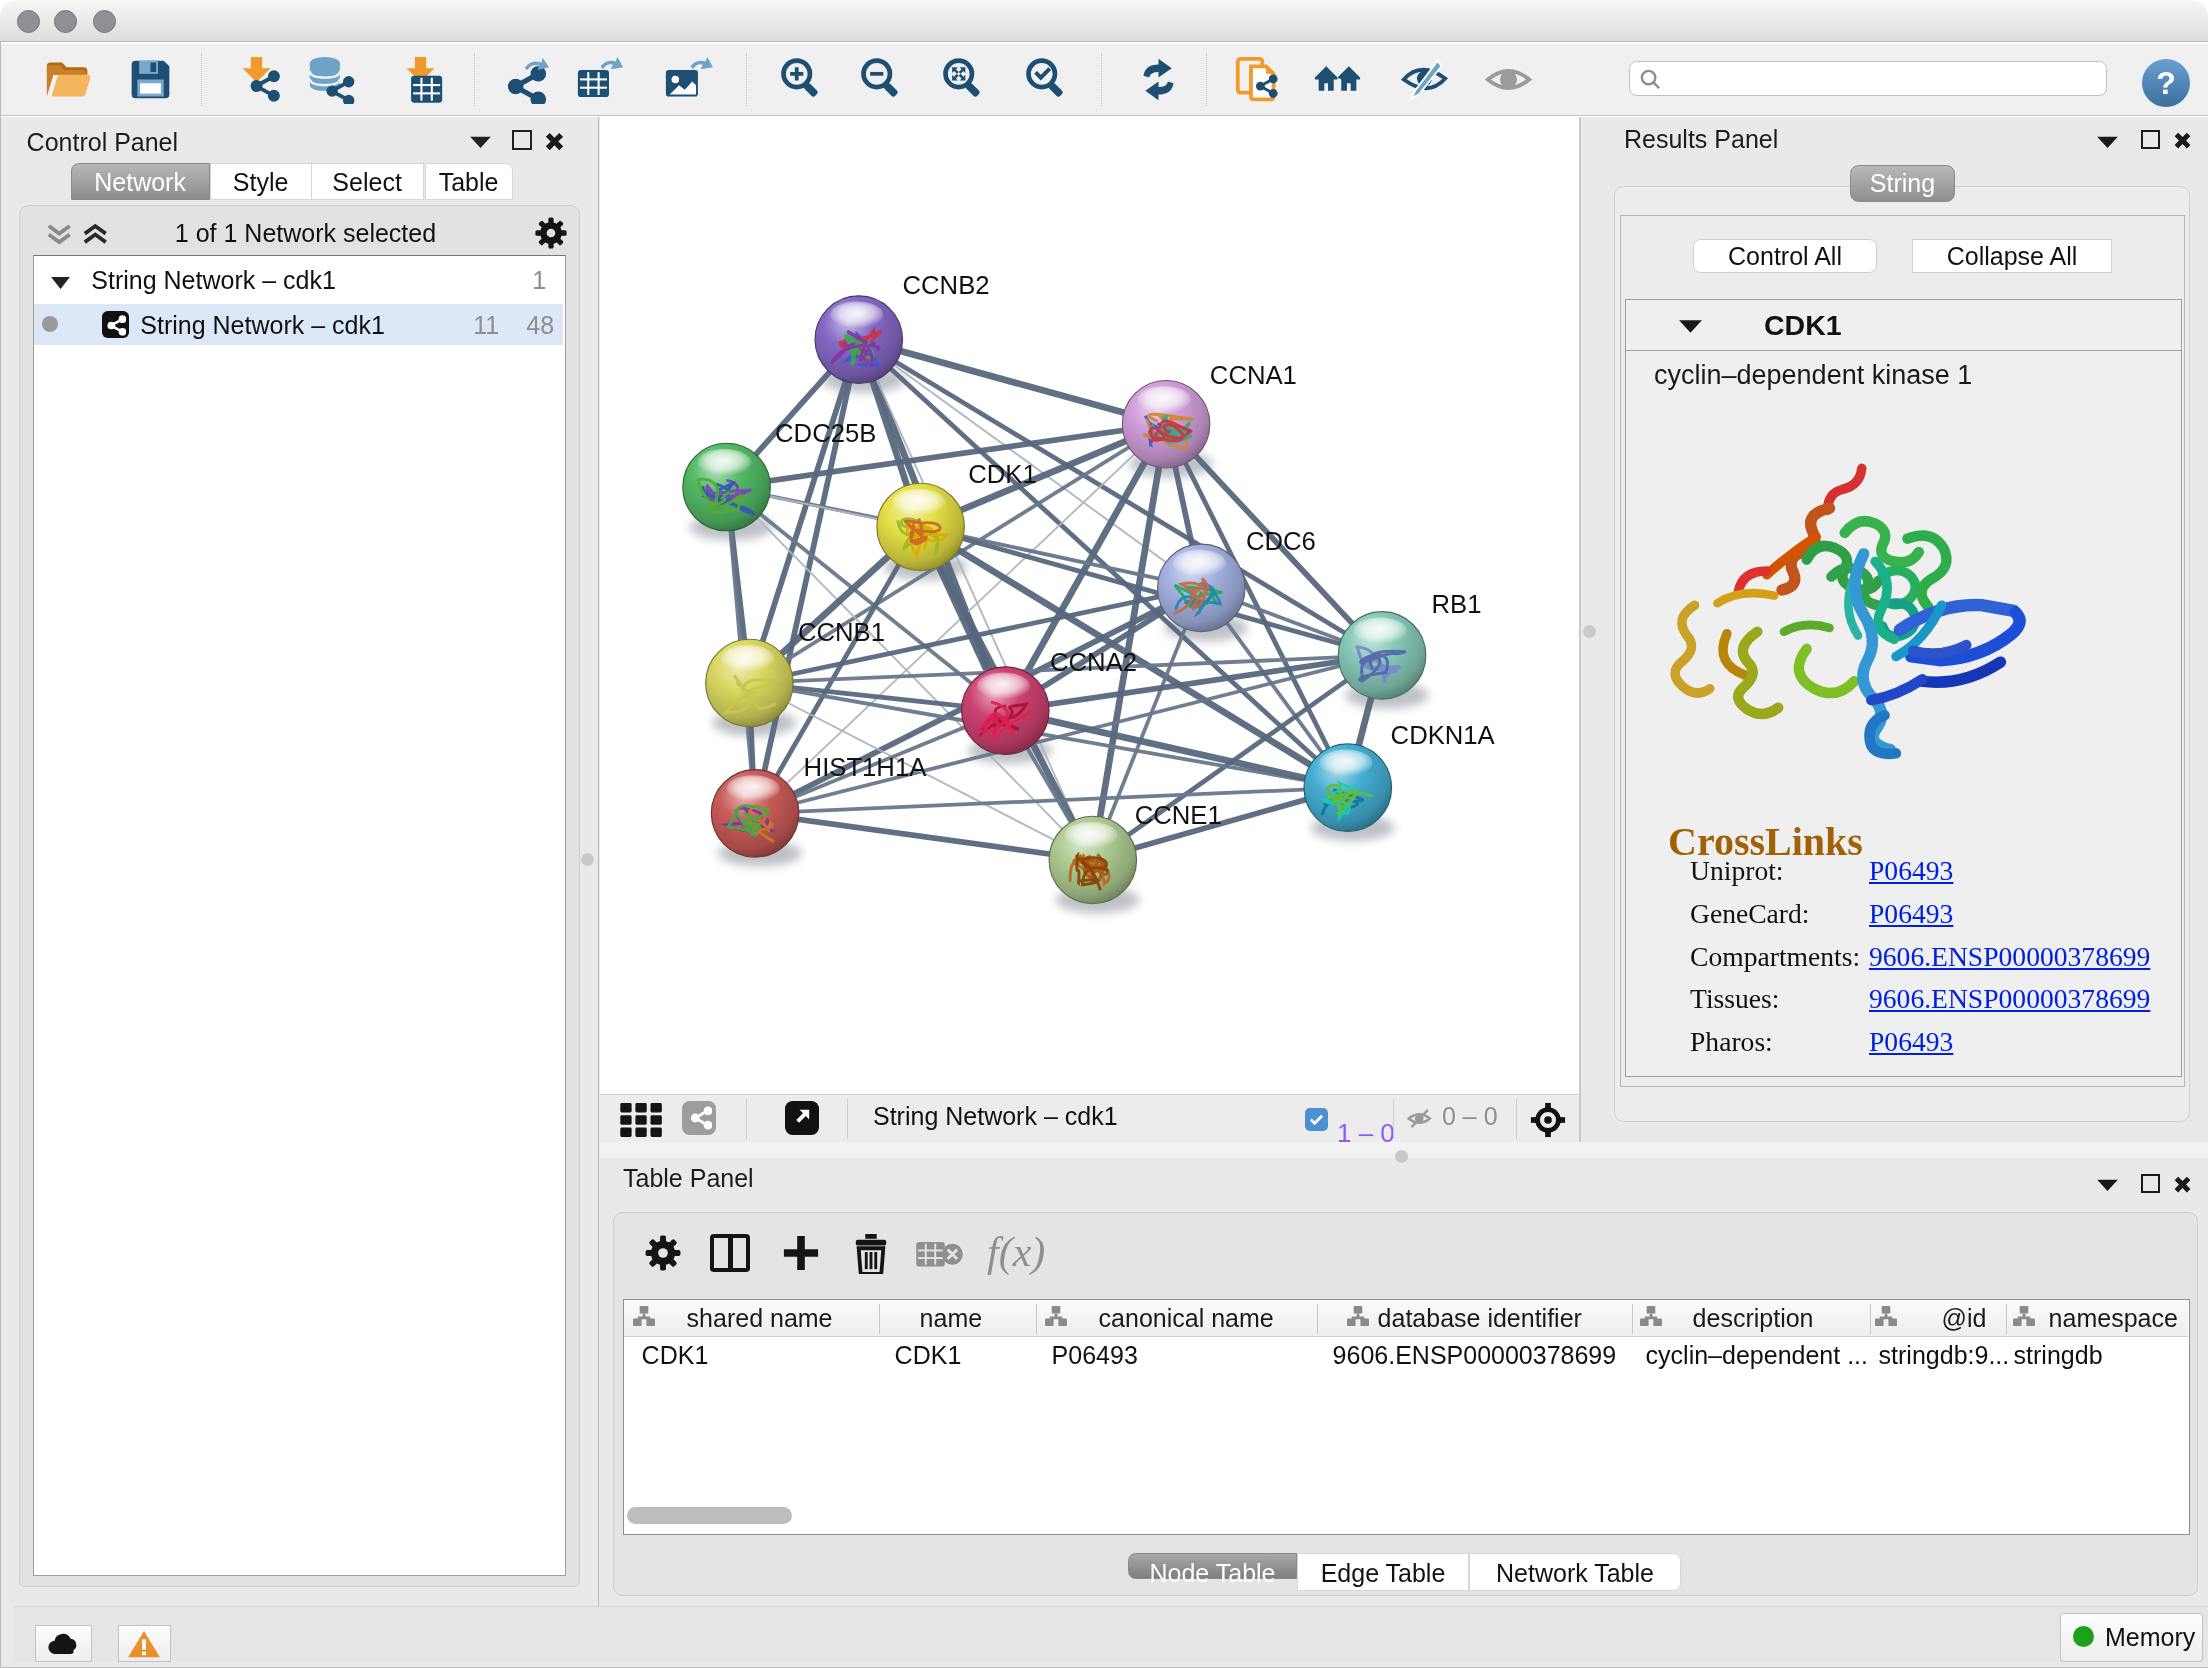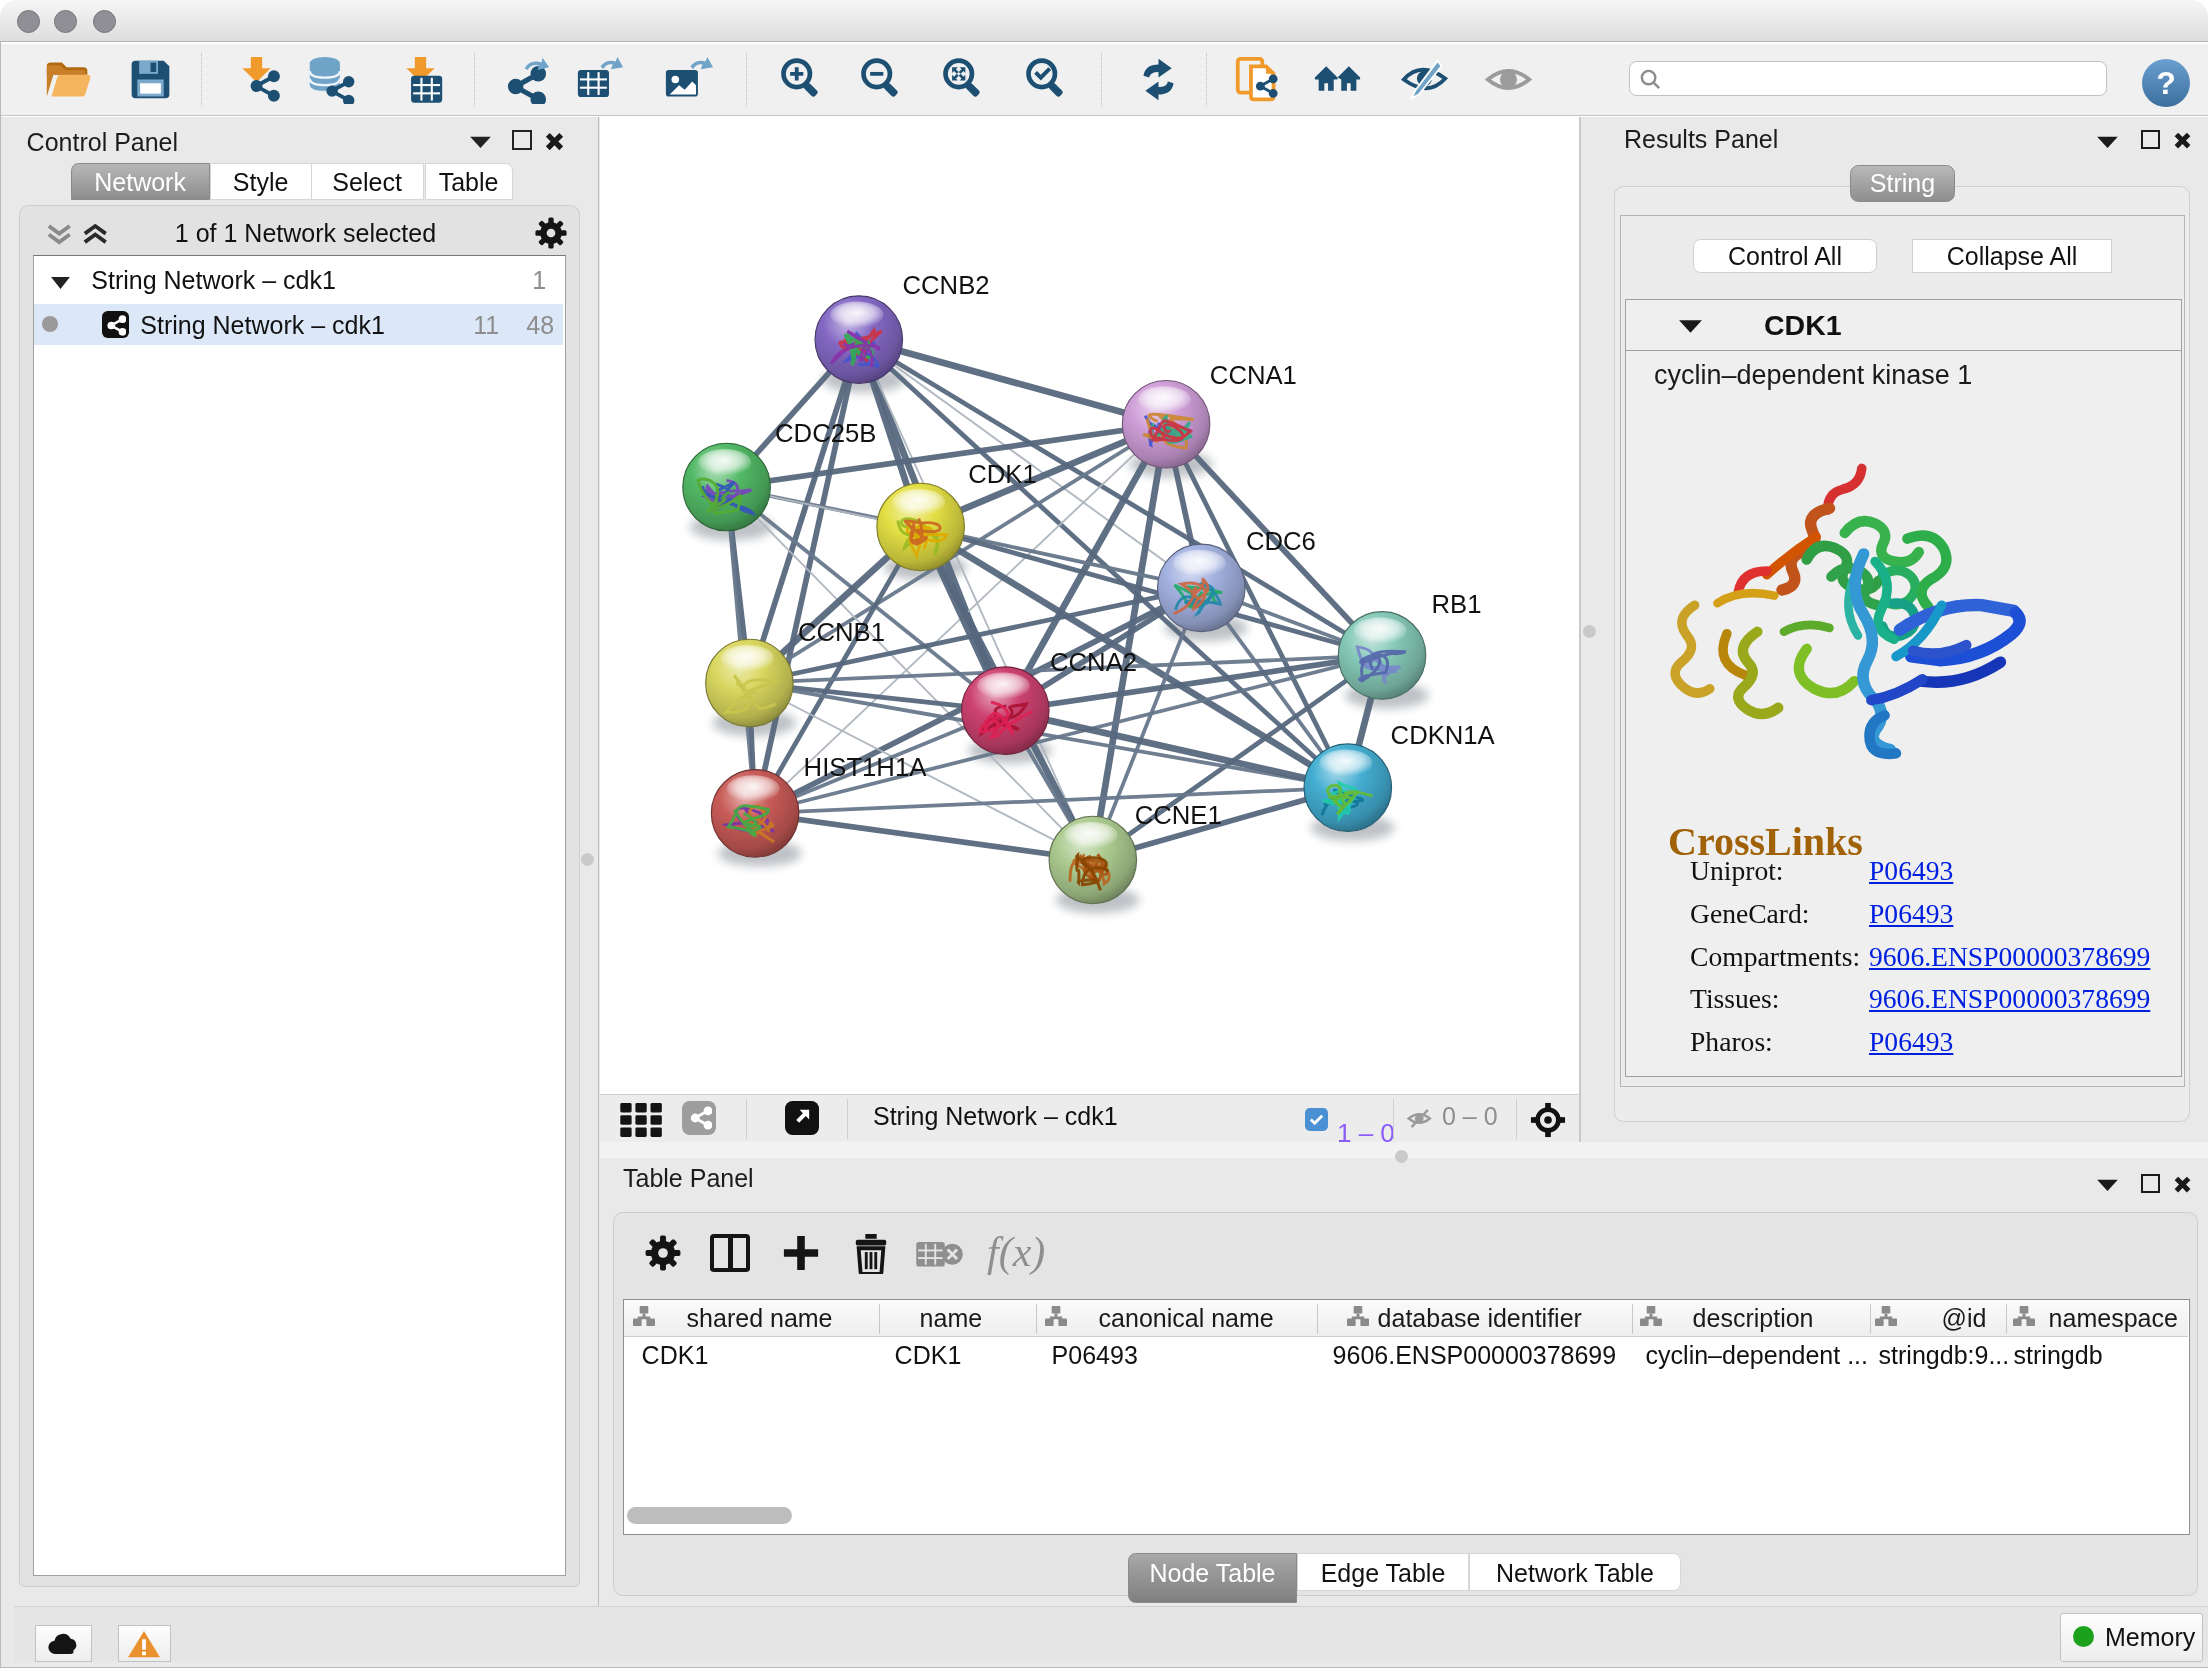--- a/index.html
+++ b/index.html
@@ -728,21 +728,21 @@
         <div class="abs" style="left:271px;top:2.9px;font-size:25px;color:#111">CDK1</div>
         <div class="abs" style="left:428px;top:2.9px;font-size:25px;color:#111">P06493</div>
         <div class="abs" style="left:709px;top:2.9px;font-size:25px;color:#111">9606.ENSP00000378699</div>
         <div class="abs" style="left:1022px;top:2.9px;font-size:25px;color:#111">cyclin–dependent ...</div>
         <div class="abs" style="left:1255px;top:2.9px;font-size:25px;color:#111">stringdb:9...</div>
         <div class="abs" style="left:1390px;top:2.9px;font-size:25px;color:#111">stringdb</div>
       </div>
   <div class="abs" style="left:3.8px;top:207px;width:165px;height:17px;background:#bdbdbd;border-radius:8.6px"></div>
  </div>
 
- <div class="abs" style="left:514px;top:340px;width:169px;height:50px;background:linear-gradient(#a8a8a8,#7f7f7f);border:1px solid #8a8a8a;border-radius:7.6px 0 0 7.6px;color:#fff;font-size:25px;text-align:center;line-height:38px">Node Table</div>
+ <div class="abs" style="left:514px;top:340px;width:169px;height:26px;background:linear-gradient(#a8a8a8,#7f7f7f);border:1px solid #8a8a8a;border-radius:7.6px 0 0 7.6px;color:#fff;font-size:25px;text-align:center;line-height:38px">Node Table</div>
  <div class="abs" style="left:683px;top:340px;width:172px;height:38px;background:#fff;border:1px solid #d6d6d6;color:#111;font-size:25px;text-align:center;line-height:38px">Edge Table</div>
  <div class="abs" style="left:855px;top:340px;width:212px;height:38px;background:#fff;border:1px solid #d6d6d6;border-radius:0 7.6px 7.6px 0;color:#111;font-size:25px;text-align:center;line-height:38px">Network Table</div>
 </div>
 
 <div class="abs" style="left:14px;top:1606px;width:2208px;height:55px;background:#e5e5e5;border-top:1.9px solid #d2d2d2">
  <div class="abs" style="left:21px;top:18px;width:57px;height:37px;background:linear-gradient(#fdfdfd,#ededed);border:1.9px solid #c2c2c2"></div>
  <svg class="abs" style="left:32px;top:26px" width="34" height="23" viewBox="0 0 36 24">
       <path d="M10 22 a7 7 0 0 1 -1 -14 a9 9 0 0 1 17 -2 a6.5 6.5 0 0 1 3 12 q1 4 -3 4 Z" fill="#141414"></path>
     </svg>
  <div class="abs" style="left:104px;top:18px;width:53px;height:37px;background:linear-gradient(#fdfdfd,#ededed);border:1.9px solid #c2c2c2"></div>

